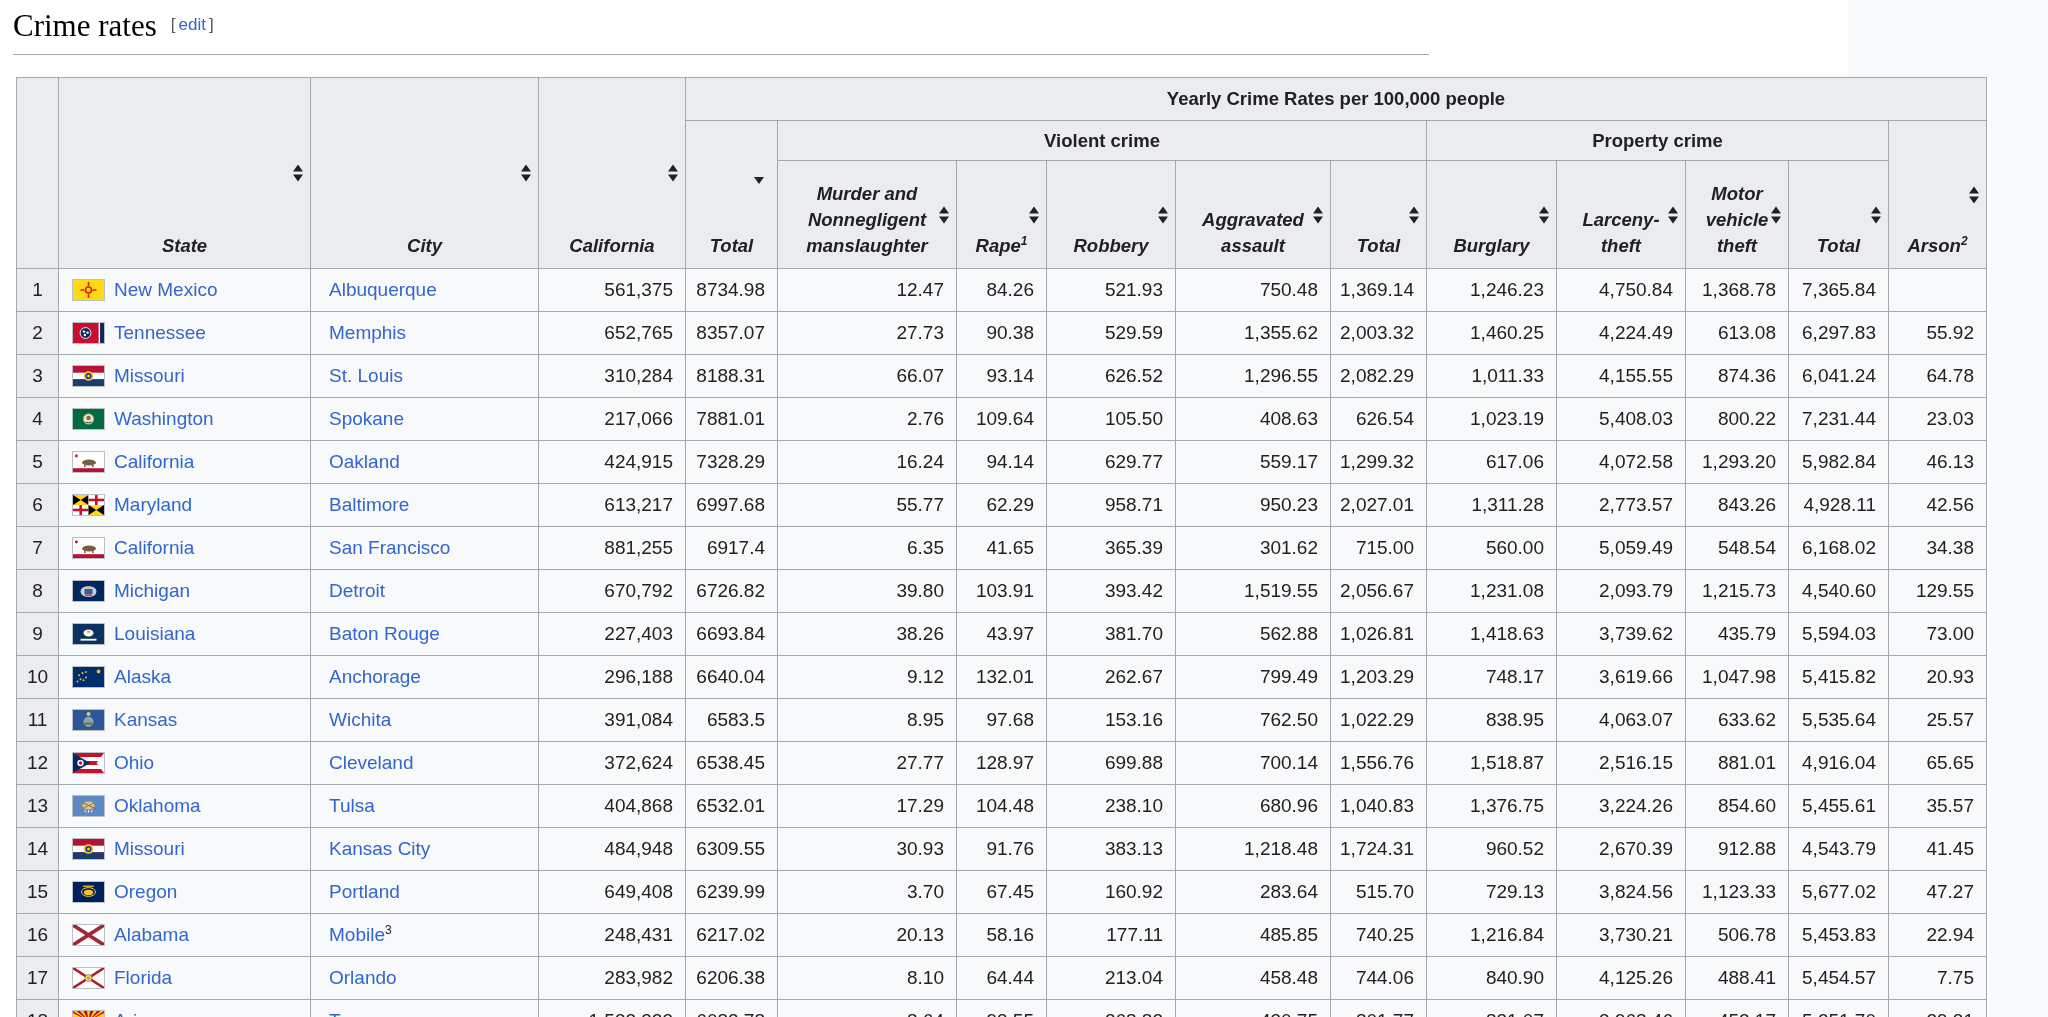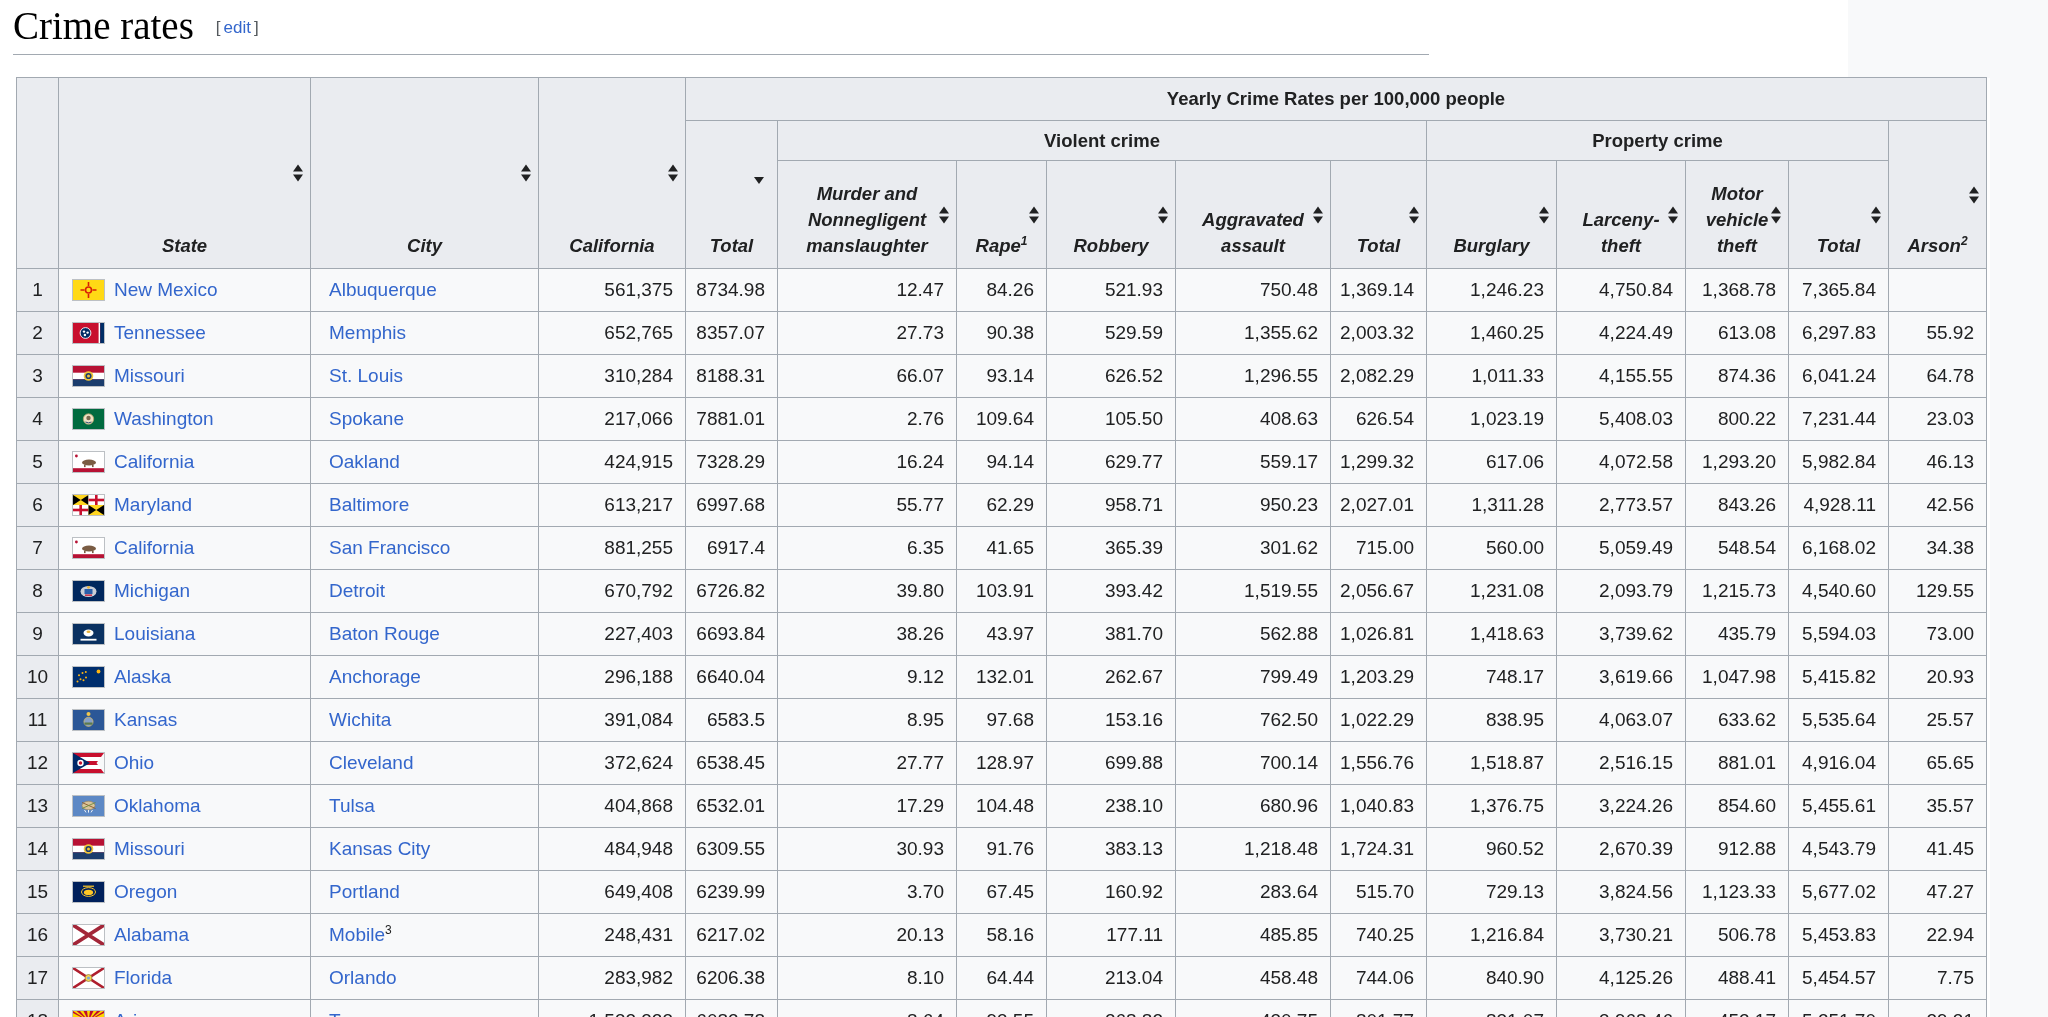--- a/index.html
+++ b/index.html
@@ -4,22 +4,22 @@
 <style>
   html,body{margin:0;padding:0;}
   body{width:2048px;height:1017px;overflow:hidden;background:#fff;position:relative;
        font-family:"Liberation Sans","DejaVu Sans",sans-serif;color:#202122;}
   .bg-corner{position:absolute;left:1848px;top:0;width:200px;height:78px;background:#f8f9fa;}
   .bg-right{position:absolute;left:1990px;top:0;width:58px;height:1017px;background:#f8f9fa;}
 
   
   .heading{position:absolute;left:13px;top:0;width:1416px;border-bottom:1px solid #a2a9b1;
            padding:7px 0 9px 0;white-space:nowrap;}
-  .title{font-family:"Liberation Serif","DejaVu Serif",serif;font-size:39px;line-height:38px;color:#000;}
-  .editsection{font-size:17px;margin-left:22px;vertical-align:6px;}
+  .title{font-family:"Liberation Serif","DejaVu Serif",serif;font-size:31px;line-height:38px;color:#000;}
+  .editsection{font-size:17px;margin-left:14px;vertical-align:6px;}
   .bracket{color:#54595d;}
   a{color:#3366cc;text-decoration:none;cursor:pointer;}
   .editlink{margin:0 3px;}
 
   
   table{position:absolute;left:16px;top:77px;border-collapse:collapse;table-layout:fixed;
         background:#f8f9fa;font-size:19px;}
   th,td{border:1px solid #a2a9b1;overflow:hidden;}
   th{background:#eaecf0;font-weight:bold;font-size:18.5px;position:relative;text-align:center;}
   .hA{height:43px;} .hB{height:40px;} .hC{height:108px;}

